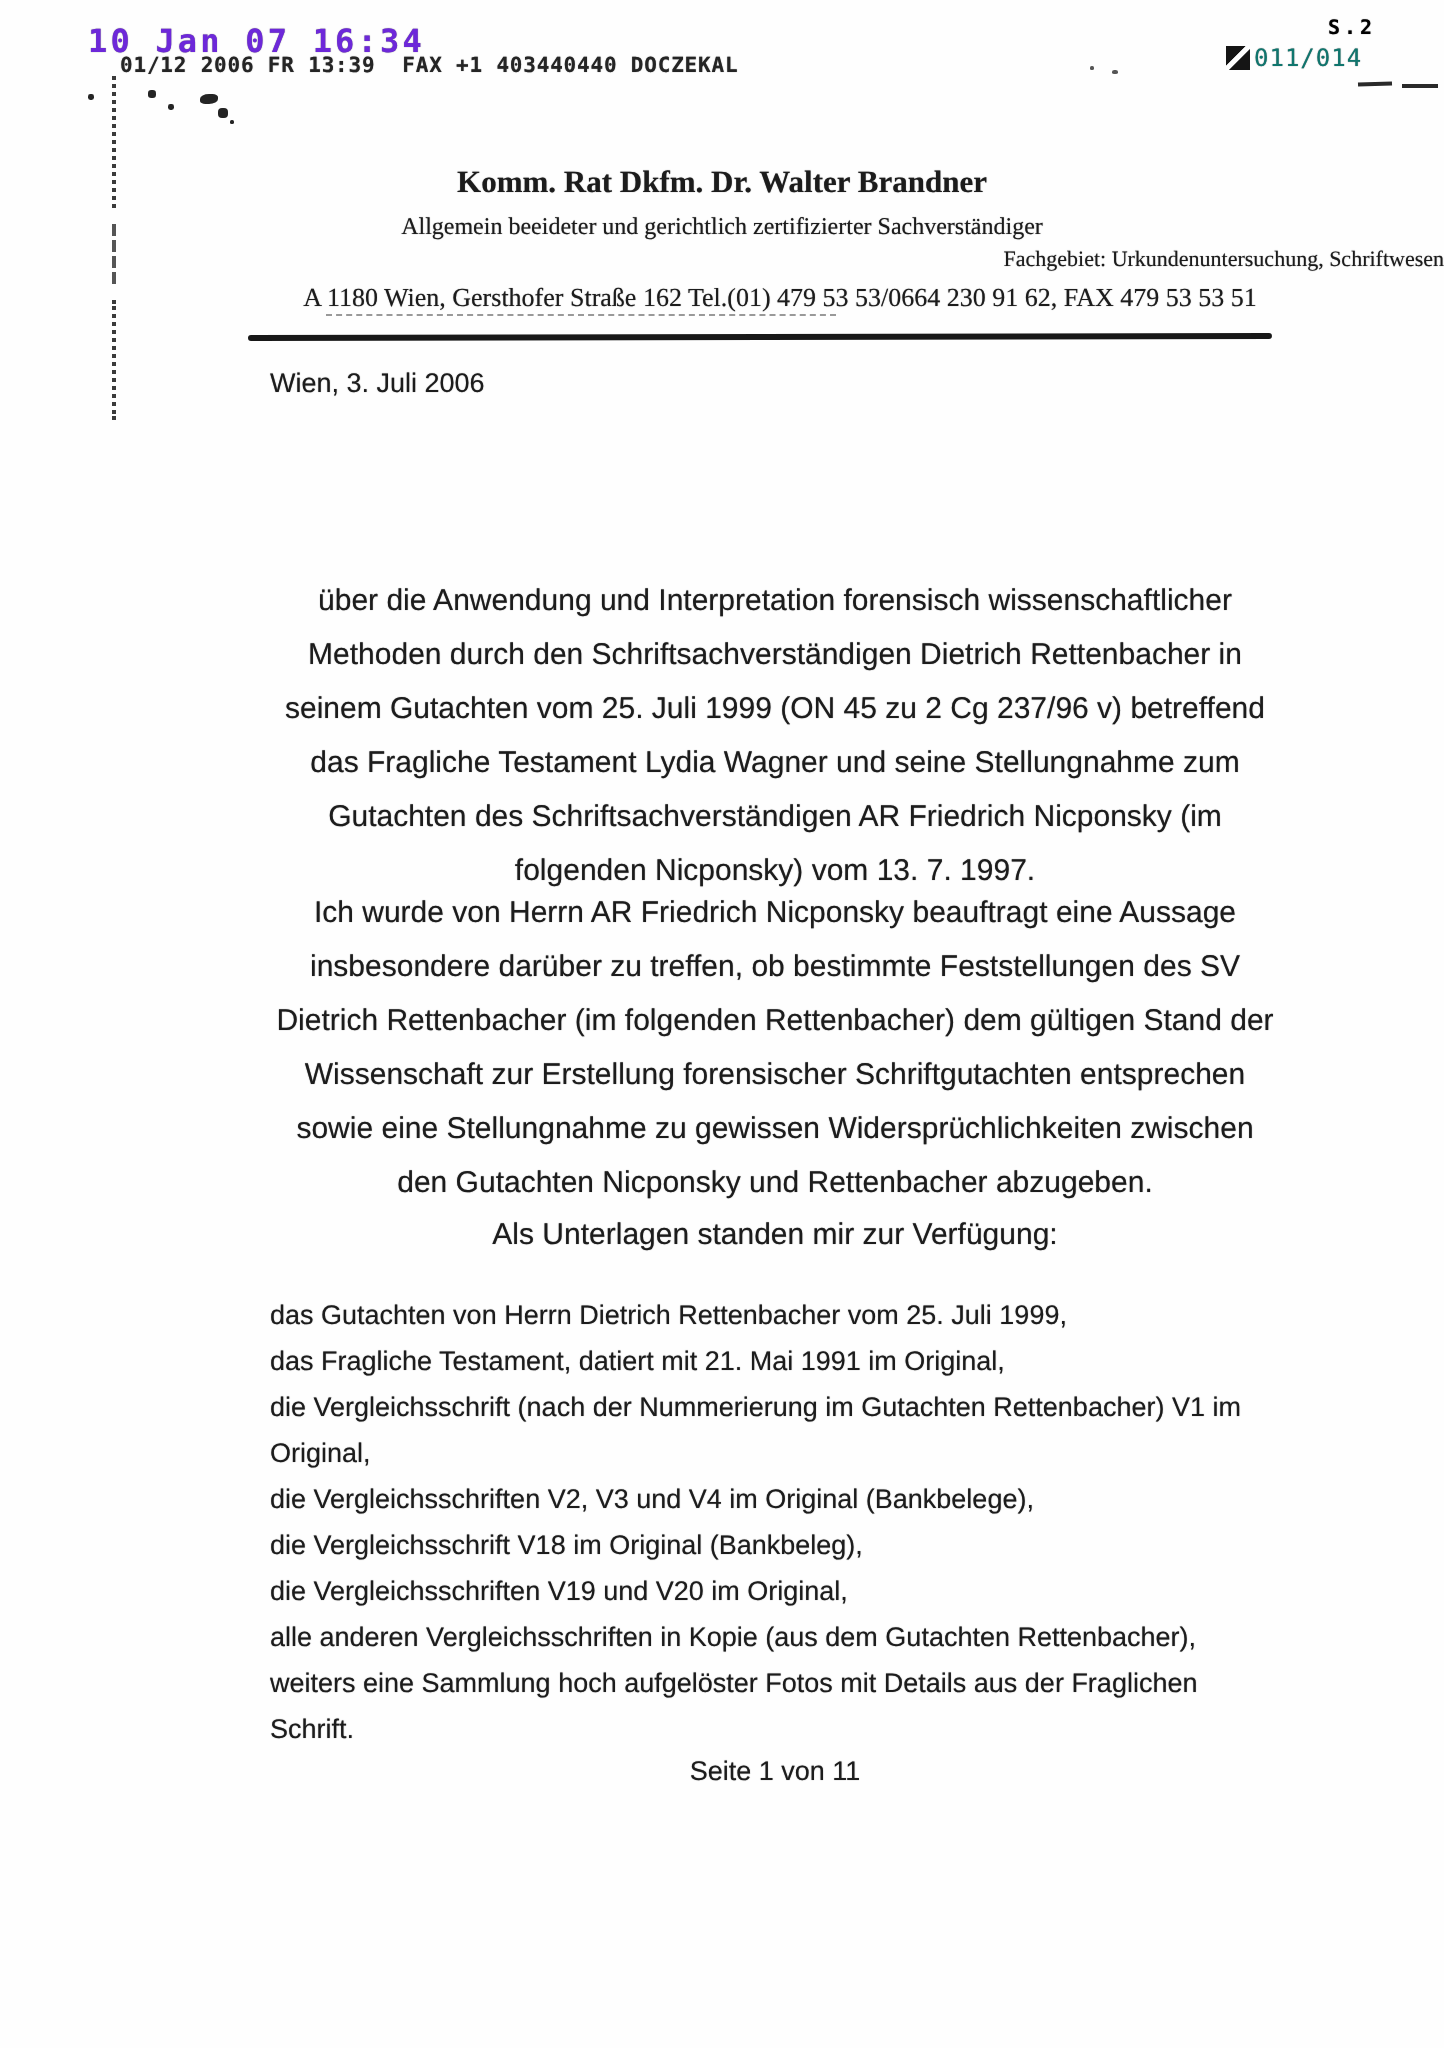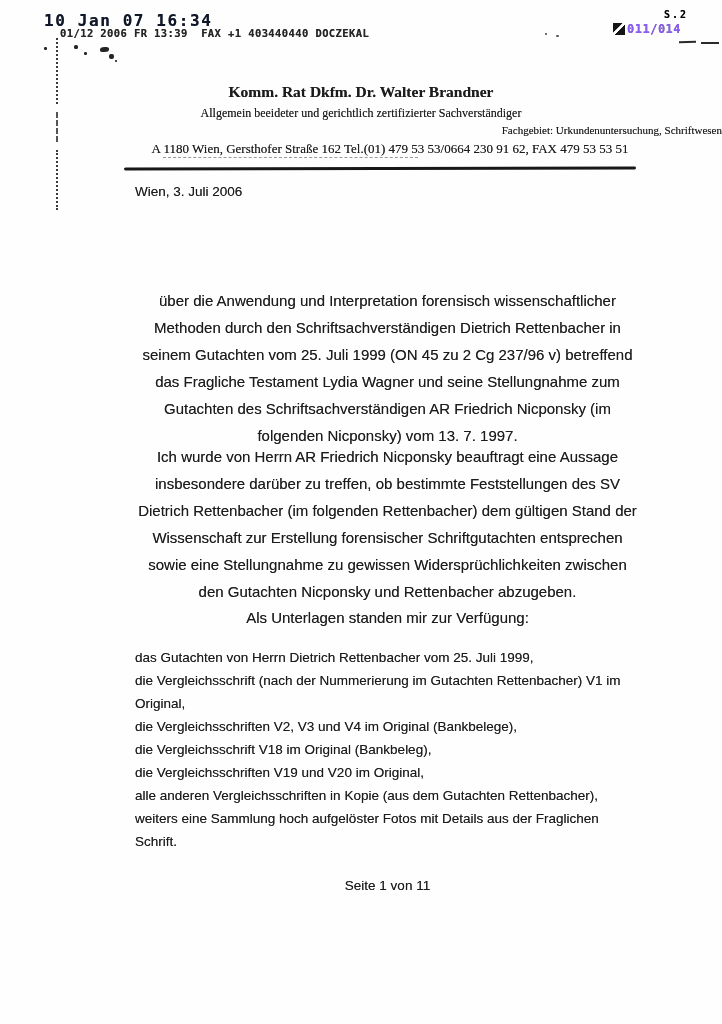--- a/index.html
+++ b/index.html
@@ -12,29 +12,29 @@
     overflow: hidden;
     font-family: "Liberation Sans", sans-serif;
     color: #1c1c1c;
   }
   .abs { position: absolute; }
   .mono { font-family: "DejaVu Sans Mono", monospace; }
   .serif { font-family: "Liberation Serif", serif; }
   .ink { text-shadow: 0 0 0.5px rgba(20,20,20,0.6); }
 
   
-  .fax-ts       { left: 44px;  top: 11px;  font-size: 16px; font-weight: 600; letter-spacing: 1.6px; color: #0f172a; }
+  .fax-ts       { left: 44px;  top: 11px;  font-size: 16px; font-weight: 600; letter-spacing: 1.6px; color: #6d28d9; }
   .fax-line     { left: 60px;  top: 27px;  font-size: 10.5px; font-weight: 700; letter-spacing: 0.4px; white-space: pre; color: #252525; }
   .fax-pg-label { left: 664px; top: 9px;   font-size: 10px; font-weight: 600; letter-spacing: 2px; color: #000000; }
   .fax-counter  { left: 613px; top: 22px;  display: flex; align-items: center; gap: 2px; }
   .fax-icon {
     width: 12px; height: 12px; background: #151515; display: inline-block;
     background-image: linear-gradient(135deg, transparent 40%, #fff 42%, #fff 55%, transparent 57%);
   }
-  .fax-counter-num { font-size: 12px; font-weight: 700; letter-spacing: 0.5px; color: #8b5cf6; }
+  .fax-counter-num { font-size: 12px; font-weight: 400; letter-spacing: 0.5px; color: #0f766e; }
   .dash { background: #2a2a2a; height: 2px; }
   .dash1 { left: 679px; top: 41px; width: 17px; transform: rotate(-2deg); }
   .dash2 { left: 701px; top: 42px; width: 18px; }
 
   
   .dotline { width: 0; border-left: 2px dotted #3a3a3a; }
   .dotline-a { left: 56px; top: 38px;  height: 66px; }
   .dotline-b { left: 56px; top: 112px; height: 30px; border-left-style: dashed; border-left-color: #555; }
   .dotline-c { left: 56px; top: 150px; height: 60px; }
   .speck { background: #242424; border-radius: 40%; }
@@ -100,20 +100,21 @@
   <div class="abs rule-echo"></div>
   <div class="abs rule-main"></div>
 
   <div class="abs content dateline ink">Wien, 3. Juli 2006</div>
   <div class="abs content para p1 ink">über die Anwendung und Interpretation forensisch wissenschaftlicher Methoden durch den Schriftsachverständigen Dietrich Rettenbacher in seinem Gutachten vom 25. Juli 1999 (ON 45 zu 2 Cg 237/96 v) betreffend das Fragliche Testament Lydia Wagner und seine Stellungnahme zum Gutachten des Schriftsachverständigen AR Friedrich Nicponsky (im folgenden Nicponsky) vom 13. 7. 1997.</div>
   <div class="abs content para p2 ink">Ich wurde von Herrn AR Friedrich Nicponsky beauftragt eine Aussage insbesondere darüber zu treffen, ob bestimmte Feststellungen des SV Dietrich Rettenbacher (im folgenden Rettenbacher) dem gültigen Stand der Wissenschaft zur Erstellung forensischer Schriftgutachten entsprechen sowie eine Stellungnahme zu gewissen Widersprüchlichkeiten zwischen den Gutachten Nicponsky und Rettenbacher abzugeben.</div>
   <div class="abs content para p3 ink">Als Unterlagen standen mir zur Verfügung:</div>
 
   <div class="abs content doc-list">
     <div class="ink">das Gutachten von Herrn Dietrich Rettenbacher vom 25. Juli 1999,</div>
+    <div class="ink">das Fragliche Testament, datiert mit 21. Mai 1991 im Original,</div>
     <div class="ink">die Vergleichsschrift (nach der Nummerierung im Gutachten Rettenbacher) V1 im Original,</div>
     <div class="ink">die Vergleichsschriften V2, V3 und V4 im Original (Bankbelege),</div>
     <div class="ink">die Vergleichsschrift V18 im Original (Bankbeleg),</div>
     <div class="ink">die Vergleichsschriften V19 und V20 im Original,</div>
     <div class="ink">alle anderen Vergleichsschriften in Kopie (aus dem Gutachten Rettenbacher),</div>
     <div class="ink">weiters eine Sammlung hoch aufgelöster Fotos mit Details aus der Fraglichen Schrift.</div>
   </div>
 
   <div class="abs content footer ink">Seite 1 von 11</div>
 

